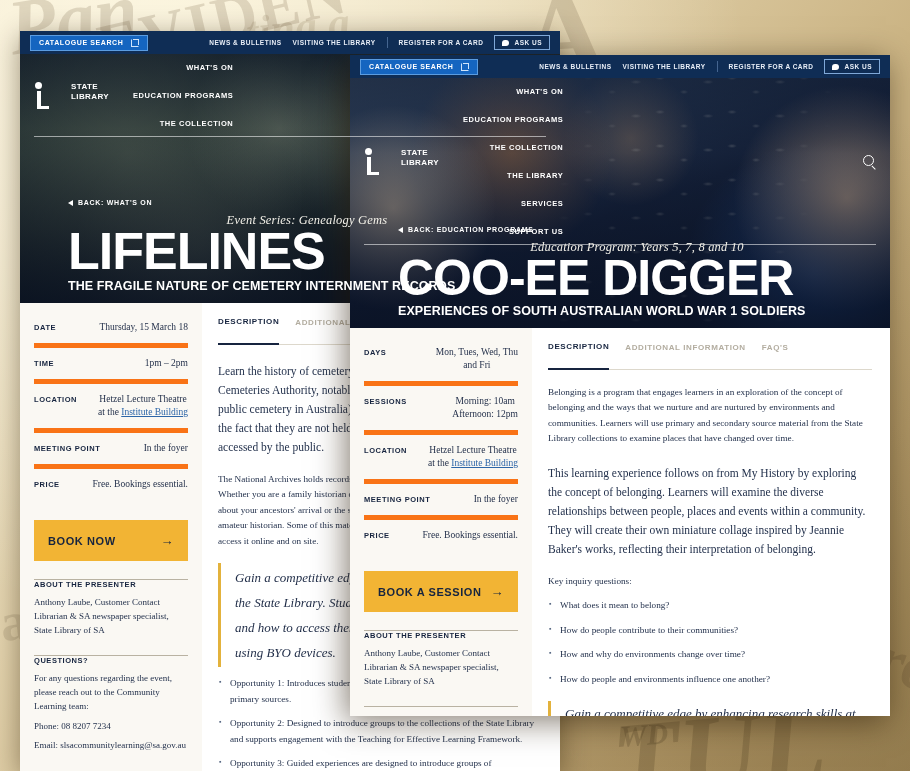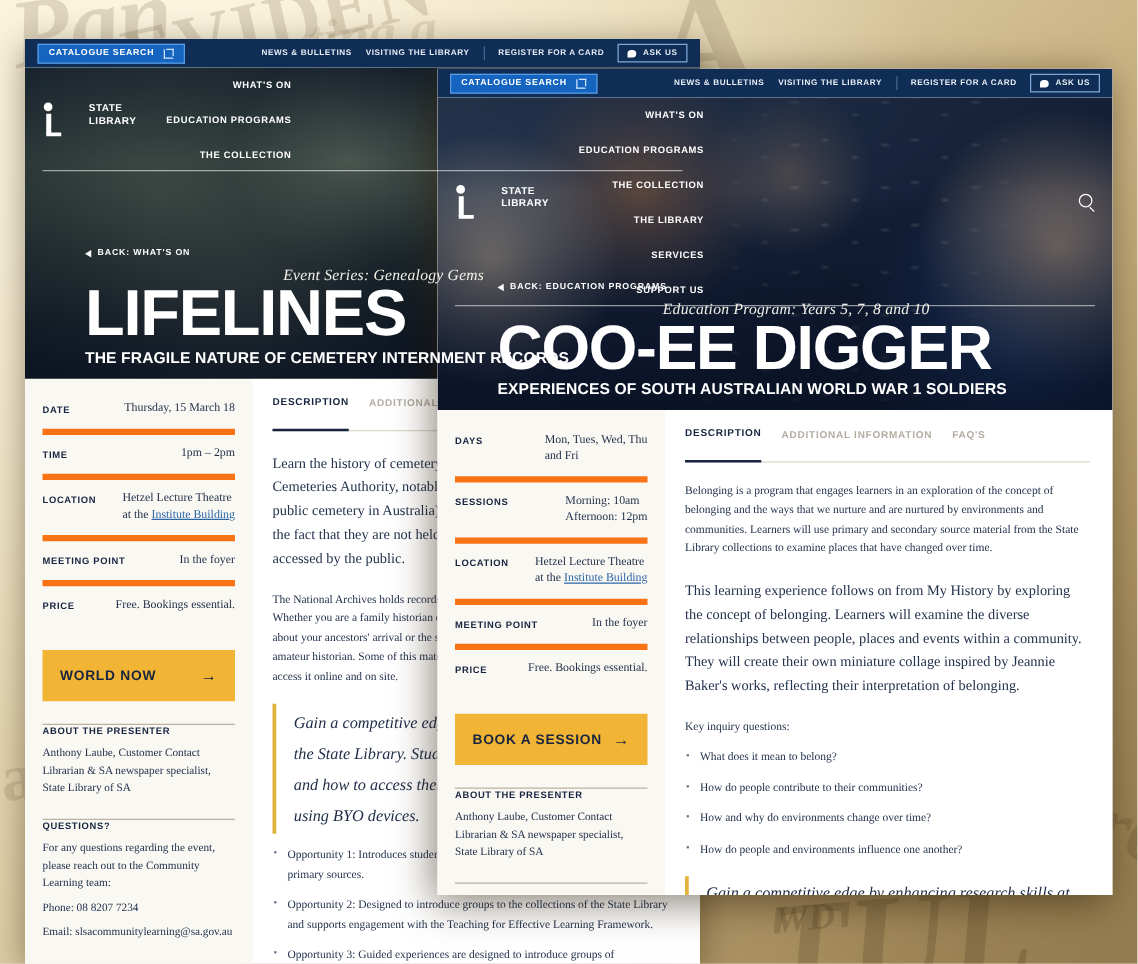--- a/index.html
+++ b/index.html
@@ -163,21 +163,21 @@
   .page { display: flex; background: #fff; height: 100%; }
   .side { width: 182px; flex: 0 0 182px; padding: 16px 14px 0 14px; }
   .side-back { background:#faf8f3; }
   .side-front{ background:#faf8f3; }
   .main { flex: 1; padding: 14px 18px 0 16px; border-left: 0; }
 
   
   .meta-row { display: flex; justify-content: space-between; gap: 8px; padding: 9px 0 9px 0; border-bottom: 5px solid #f97316; }
   .meta-row:first-child { padding-top: 2px; }
   .meta-k { font-size: 7.5px; font-weight: bold; color: #16243f; letter-spacing: .55px; padding-top: 2px; white-space: nowrap;}
-  .meta-v { font-family: "Liberation Serif", serif; font-size: 9.5px; color: #1f2c47; text-align: left; line-height: 13px; }
+  .meta-v { font-family: "Liberation Serif", serif; font-size: 9.5px; color: #1f2c47; text-align: center; line-height: 13px; }
   .meta-v a { color: #2d66a8; text-decoration: underline; }
 
   .book-btn {
     margin-top: 20px; background: #f2b434; color: #16243f;
     font-size: 11px; font-weight: bold; letter-spacing: .6px;
     padding: 13px 14px; display: flex; align-items: center; justify-content: space-between;
     cursor: pointer;
   }
   .arrow-r { font-size: 13px; font-weight: normal; }
 
@@ -301,21 +301,21 @@
       <div class="meta-row">
         <div class="meta-k">MEETING POINT</div>
         <div class="meta-v">In the foyer</div>
       </div>
       <div class="meta-row" style="border-bottom:0">
         <div class="meta-k">PRICE</div>
         <div class="meta-v">Free. Bookings essential.</div>
       </div>
 
       <div class="book-btn">
-        <span>WORLD NOW</span>
+        <span>BOOK NOW</span>
         <span class="arrow-r">→</span>
       </div>
 
       <div class="side-sec first">
         <div class="side-h">ABOUT THE PRESENTER</div>
         <div class="side-p">Anthony Laube, Customer Contact Librarian &amp; SA newspaper specialist, State Library of SA</div>
       </div>
 
       <div class="side-sec">
         <div class="side-h">QUESTIONS?</div>

